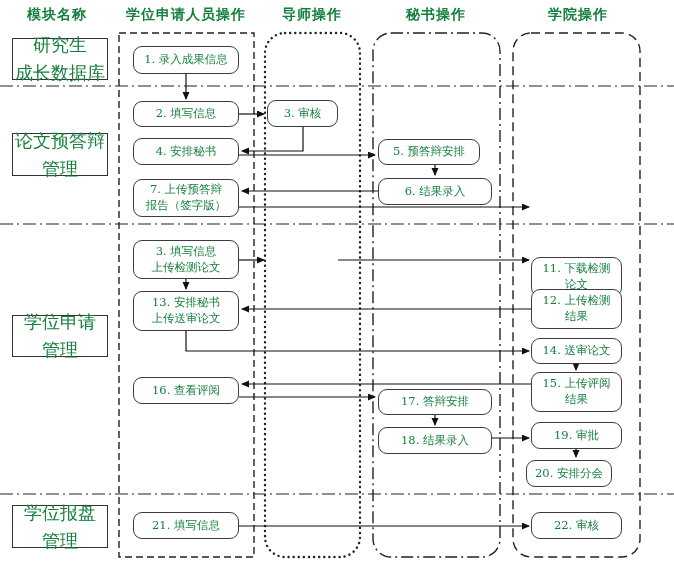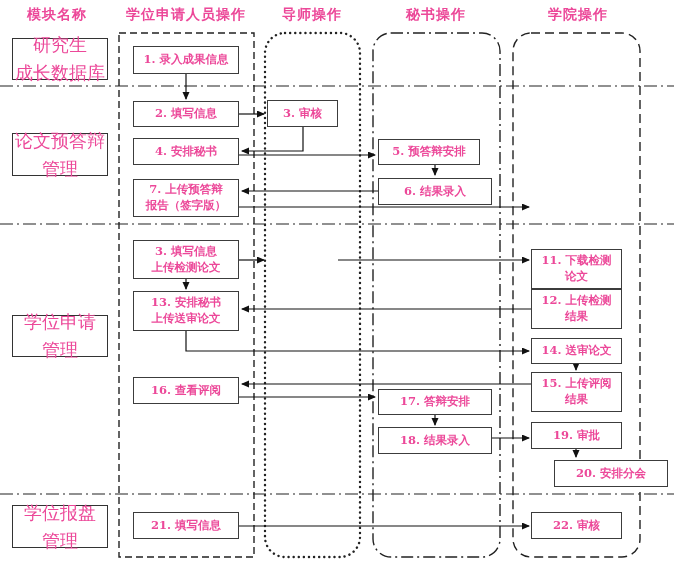--- a/index.html
+++ b/index.html
@@ -1,42 +1,42 @@
 <!DOCTYPE html>
 <html><head>
 <meta charset="utf-8">
 <style>
   html,body{margin:0;padding:0;background:#fff;}
   .canvas{
     position:relative;
     width:674px;height:576px;
     background:#fff;
     font-family:"DejaVu Serif","Liberation Serif",serif;
-    color:#ec4899;
+    color:#15803d;
     overflow:hidden;
   }
   .gfx{position:absolute;left:0;top:0;width:674px;height:576px;}
   .col-header{
     position:absolute;top:6px;height:20px;width:160px;
     text-align:center;font-size:14px;font-weight:bold;
     letter-spacing:1px;white-space:nowrap;
   }
   .module-box{
     position:absolute;left:12px;width:96px;
     border:1.3px solid #333;background:#fff;
     display:flex;align-items:center;justify-content:center;
     text-align:center;font-size:18px;line-height:1.55;
     white-space:pre-line;box-sizing:border-box;
   }
   .node{
     position:absolute;
-    border:1.2px solid #3c3c3c;border-radius:0;background:#fff;
+    border:1.2px solid #3c3c3c;border-radius:9px;background:#fff;
     display:flex;align-items:center;justify-content:center;
     text-align:center;font-size:11.5px;line-height:1.35;
-    white-space:pre-line;box-sizing:border-box;padding:4px 2px;font-weight:bold;
+    white-space:pre-line;box-sizing:border-box;padding:4px 2px;
   }
 </style>
 </head>
 <body>
 
 <div class="canvas">
 
   <svg class="gfx" viewBox="0 0 674 576">
     <defs>
       <marker id="arr" markerWidth="9" markerHeight="8" refX="7" refY="3.5" orient="auto" markerUnits="userSpaceOnUse">
@@ -99,30 +99,30 @@
   <div class="node" style="left:133px;top:46px;width:106px;height:28px">1. 录入成果信息</div>
   <div class="node" style="left:133px;top:101px;width:106px;height:26px">2. 填写信息</div>
   <div class="node" style="left:267px;top:100px;width:71px;height:27px">3. 审核</div>
   <div class="node" style="left:133px;top:138px;width:106px;height:27px">4. 安排秘书</div>
   <div class="node" style="left:378px;top:139px;width:102px;height:26px">5. 预答辩安排</div>
   <div class="node" style="left:378px;top:178px;width:114px;height:27px">6. 结果录入</div>
   <div class="node" style="left:133px;top:179px;width:106px;height:38px">7. 上传预答辩
 报告（签字版）</div>
   <div class="node" style="left:133px;top:240px;width:106px;height:39px">3. 填写信息
 上传检测论文</div>
-  <div class="node" style="left:531px;top:249px;width:91px;height:40px">11. 下载检测
+  <div class="node" style="left:531px;top:257px;width:91px;height:40px">11. 下载检测
 论文</div>
   <div class="node" style="left:531px;top:289px;width:91px;height:40px">12. 上传检测
 结果</div>
   <div class="node" style="left:133px;top:291px;width:106px;height:40px">13. 安排秘书
 上传送审论文</div>
   <div class="node" style="left:531px;top:338px;width:91px;height:26px">14. 送审论文</div>
   <div class="node" style="left:531px;top:372px;width:91px;height:40px">15. 上传评阅
 结果</div>
   <div class="node" style="left:133px;top:377px;width:106px;height:27px">16. 查看评阅</div>
   <div class="node" style="left:378px;top:389px;width:114px;height:26px">17. 答辩安排</div>
   <div class="node" style="left:378px;top:427px;width:114px;height:27px">18. 结果录入</div>
   <div class="node" style="left:531px;top:422px;width:91px;height:27px">19. 审批</div>
-  <div class="node" style="left:554px;top:460px;width:114px;height:27px">20. 安排分会</div>
+  <div class="node" style="left:526px;top:460px;width:86px;height:27px">20. 安排分会</div>
   <div class="node" style="left:133px;top:512px;width:106px;height:27px">21. 填写信息</div>
   <div class="node" style="left:531px;top:512px;width:91px;height:27px">22. 审核</div>
 
 </div>
 
 </body></html>

